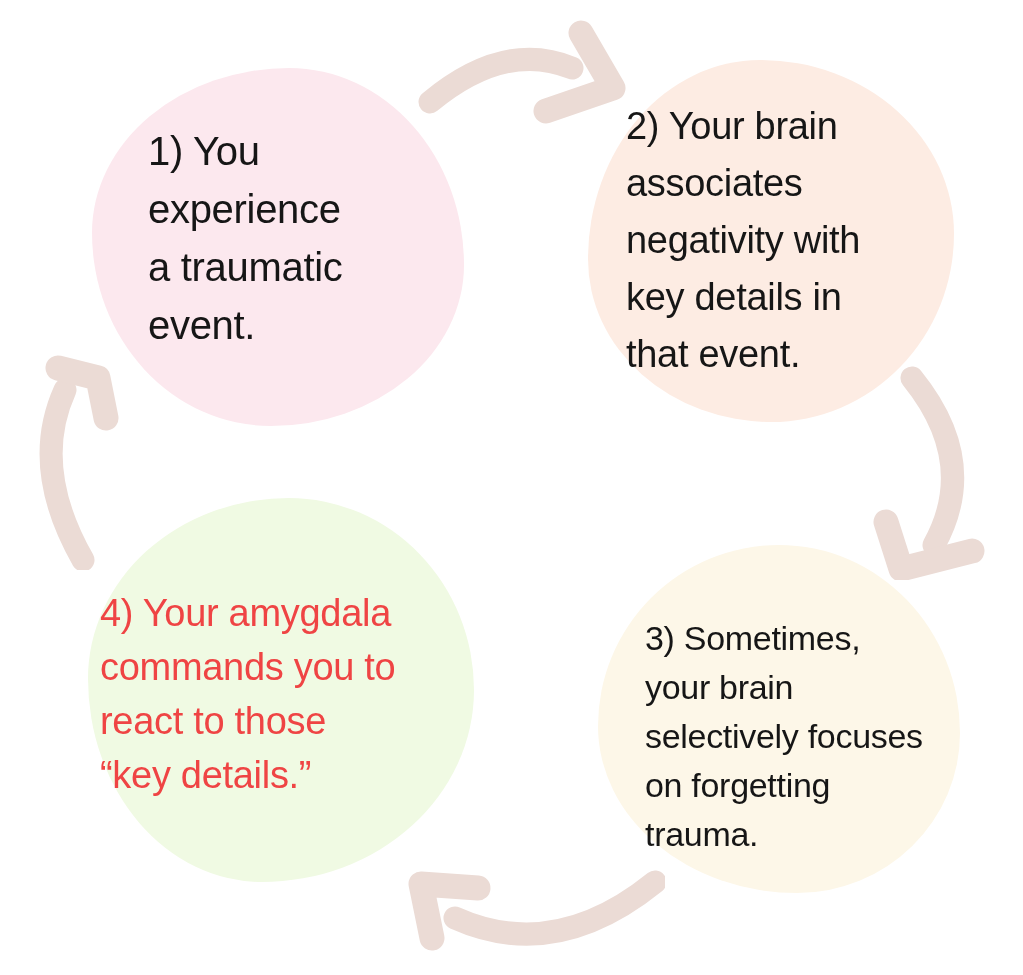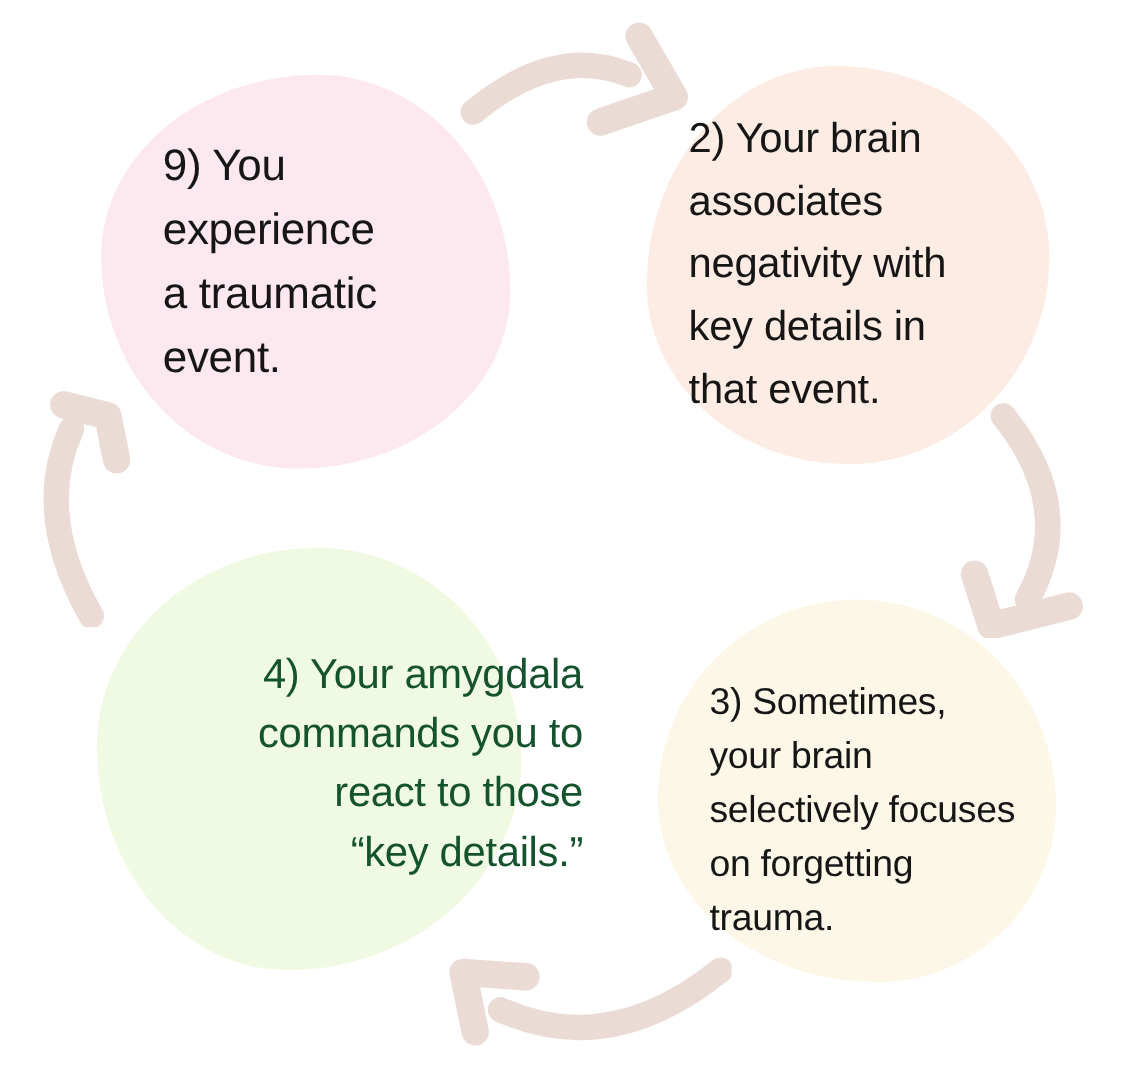--- a/index.html
+++ b/index.html
@@ -83,38 +83,38 @@
 <div class="canvas" style="background-color: rgb(255, 255, 255);">
 
   <div class="blob blob-1" style="background-color: rgb(252, 232, 238);"></div>
 
   <div class="blob blob-2" style="background-color: rgb(253, 236, 227);"></div>
 
   <div class="blob blob-3" style="background-color: rgb(253, 247, 232);"></div>
 
   <div class="blob blob-4" style="background-color: rgb(240, 250, 227);"></div>
 
-  <div class="step-text text-1" style="color: rgb(22, 22, 22);">9) You
+  <div class="step-text text-1" style="color: rgb(22, 22, 22);">1) You
 experience
 a traumatic
 event.</div>
 
   <div class="step-text text-2" style="color: rgb(22, 22, 22);">2) Your brain
 associates
 negativity with
 key details in
 that event.</div>
 
   <div class="step-text text-3" style="color: rgb(22, 22, 22);">3) Sometimes,
 your brain
 selectively focuses
 on forgetting
 trauma.</div>
 
-  <div class="step-text text-4" style="color: #14532d; text-align: right;">4) Your amygdala
+  <div class="step-text text-4" style="color: #ef4444;">4) Your amygdala
 commands you to
 react to those
 “key details.”</div>
 
   <svg class="arrow arrow-top" width="240" height="110" viewBox="0 0 240 110">
     <path d="M 35 84 Q 110 22 177 50" stroke-width="23" style="stroke: rgb(235, 219, 213);"></path>
     <path d="M 186 15 L 218 70 L 151 93" stroke-width="25" style="stroke: rgb(235, 219, 213);"></path>
   </svg>
 
   <svg class="arrow arrow-right" width="120" height="220" viewBox="0 0 120 220">

